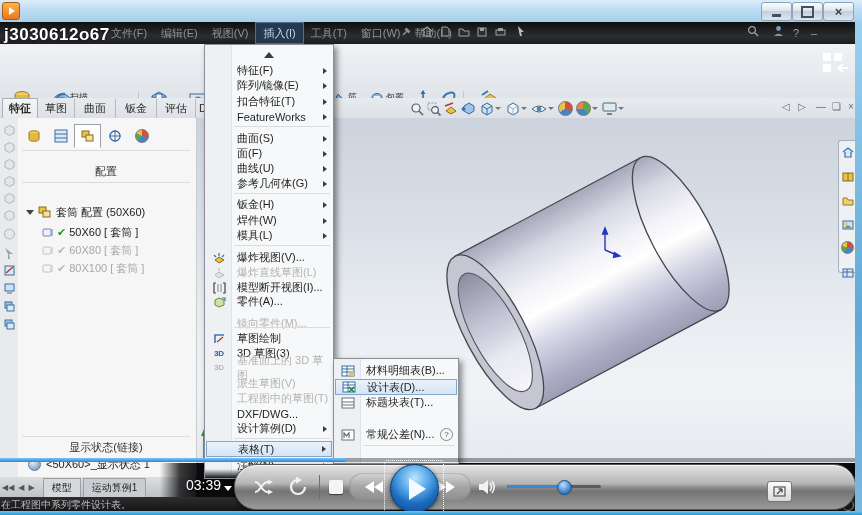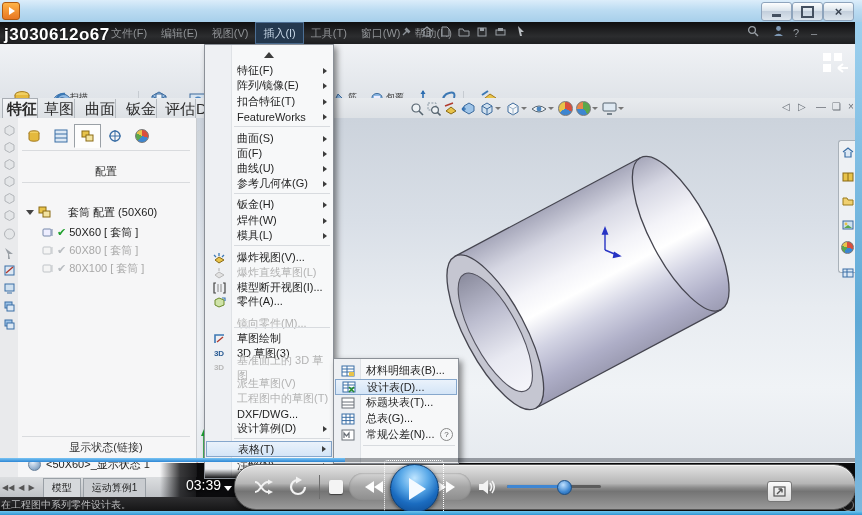--- a/index.html
+++ b/index.html
@@ -31,21 +31,21 @@
   
   .ribbon{left:0;top:44px;width:862px;height:54px;background:linear-gradient(#f0f2f5,#e0e4e9);border-bottom:1px solid #c2c7cd}
   .bigbtn{top:45px;height:51px;display:flex;flex-direction:column;align-items:center}
   .bigbtn .lbl{font-size:9px;line-height:10px;color:#333}
   .smallrow{height:14px;display:flex;align-items:center;font-size:9px;color:#333}
   .vsep{top:47px;width:1px;height:46px;background:#c6cbd1}
   .dropcaret{width:0;height:0;border-top:4px solid #666;border-left:3px solid transparent;border-right:3px solid transparent;margin-top:2px}
 
   
   .tabstrip{left:0;top:98px;width:862px;height:20px;background:linear-gradient(#d3d7db,#c7ccd1)}
-  .cmtab{display:inline-block;height:19px;line-height:19px;font-size:15px;color:#2b2b2b;text-align:right;border-right:1px solid #b6bbc1}
+  .cmtab{display:inline-block;height:19px;line-height:19px;font-size:11px;color:#2b2b2b;text-align:center;border-right:1px solid #b6bbc1}
   .cmtab.active{background:linear-gradient(#f4f5f7,#e8eaee);border:1px solid #a9aeb4;border-bottom:none;font-weight:bold}
   .docctl{font-size:10px;color:#6a7078;margin-left:6px}
 
   
   .ministrip{left:0;top:118px;width:18px;height:359px;background:#e9eaec;border-right:1px solid #d2d4d7}
   .panel{left:18px;top:118px;width:178px;height:359px;background:#f6f6f7;border-right:1px solid #c9ccd0}
   .ptabs{left:2px;top:6px;height:22px;display:flex}
   .ptab{width:25px;height:22px;display:flex;align-items:center;justify-content:center;border:1px solid transparent}
   .ptab.active{background:#fdfdfd;border:1px solid #9aa0a6;border-bottom-color:#fdfdfd}
   .phdr{left:0;top:46px;width:176px;text-align:center;font-size:11px;color:#333}
@@ -515,21 +515,21 @@
     <div class="abs psep" style="top:32px"></div>
     <div class="abs phdr">配置</div>
     <div class="abs psep" style="top:64px"></div>
 
     <div class="abs trow" style="top:86px">
       <span class="expander"></span>
       <svg width="14" height="13" viewBox="0 0 14 13">
           <rect x="1" y="1" width="7" height="6" fill="#e8c34a" stroke="#8a6a14"></rect>
           <rect x="5" y="5" width="7" height="6" fill="#f3e3a0" stroke="#8a6a14"></rect>
         </svg>
-      <span style="margin-left:16px">套筒 配置 (50X60)</span>
+      <span style="margin-left:4px">套筒 配置 (50X60)</span>
     </div>
     <div class="abs trow" style="top:106px;left:24px">
       <svg width="12" height="11" viewBox="0 0 12 11">
           <rect x="1" y="2" width="8" height="7" rx="1" fill="#eef" stroke="#7788aa"></rect>
           <line x1="10" y1="2" x2="10" y2="9" stroke="#7788aa"></line>
         </svg>
       <span class="chk" style="color:#1fa02c">✔</span>
       <span>50X60 [ 套筒 ]</span>
     </div>
     <div class="abs trow" style="top:124px;left:24px">
@@ -737,32 +737,20 @@
     <div class="mrow" style="top:36px">
         <span class="gi">
           <svg width="14" height="12" viewBox="0 0 14 12">
             <rect x="1" y="1" width="12" height="10" fill="#fff" stroke="#6a7078"></rect>
             <line x1="1" y1="5" x2="13" y2="5" stroke="#6a7078"></line>
             <line x1="1" y1="8" x2="13" y2="8" stroke="#6a7078"></line>
           </svg>
         </span>
         <span class="ml">标题块表(T)...</span>
       </div>
-    <div class="mrow" style="top:52px">
-        <span class="gi">
-          <svg width="14" height="12" viewBox="0 0 14 12">
-            <rect x="1" y="1" width="12" height="10" fill="#fff" stroke="#3a6ea5"></rect>
-            <line x1="1" y1="4.3" x2="13" y2="4.3" stroke="#3a6ea5"></line>
-            <line x1="1" y1="7.6" x2="13" y2="7.6" stroke="#3a6ea5"></line>
-            <line x1="5" y1="1" x2="5" y2="11" stroke="#3a6ea5"></line>
-            <line x1="9" y1="1" x2="9" y2="11" stroke="#3a6ea5"></line>
-          </svg>
-        </span>
-        <span class="ml">总表(G)...</span>
-      </div>
     <div class="mrow" style="top:68px">
         <span class="gi">
           <svg width="14" height="12" viewBox="0 0 14 12">
             <rect x="1" y="1" width="12" height="10" fill="#fff" stroke="#6a7078"></rect>
             <path d="M3 9 V4 L5.5 7 L8 4 V9" stroke="#6a7078" fill="none" stroke-width="1.2"></path>
           </svg>
         </span>
         <span class="ml">常规公差(N)...</span>
       <span style="margin-left:auto;margin-right:4px;width:11px;height:11px;border-radius:50%;border:1px solid #888;font-size:8px;color:#555;display:flex;align-items:center;justify-content:center">?</span>
       </div>

